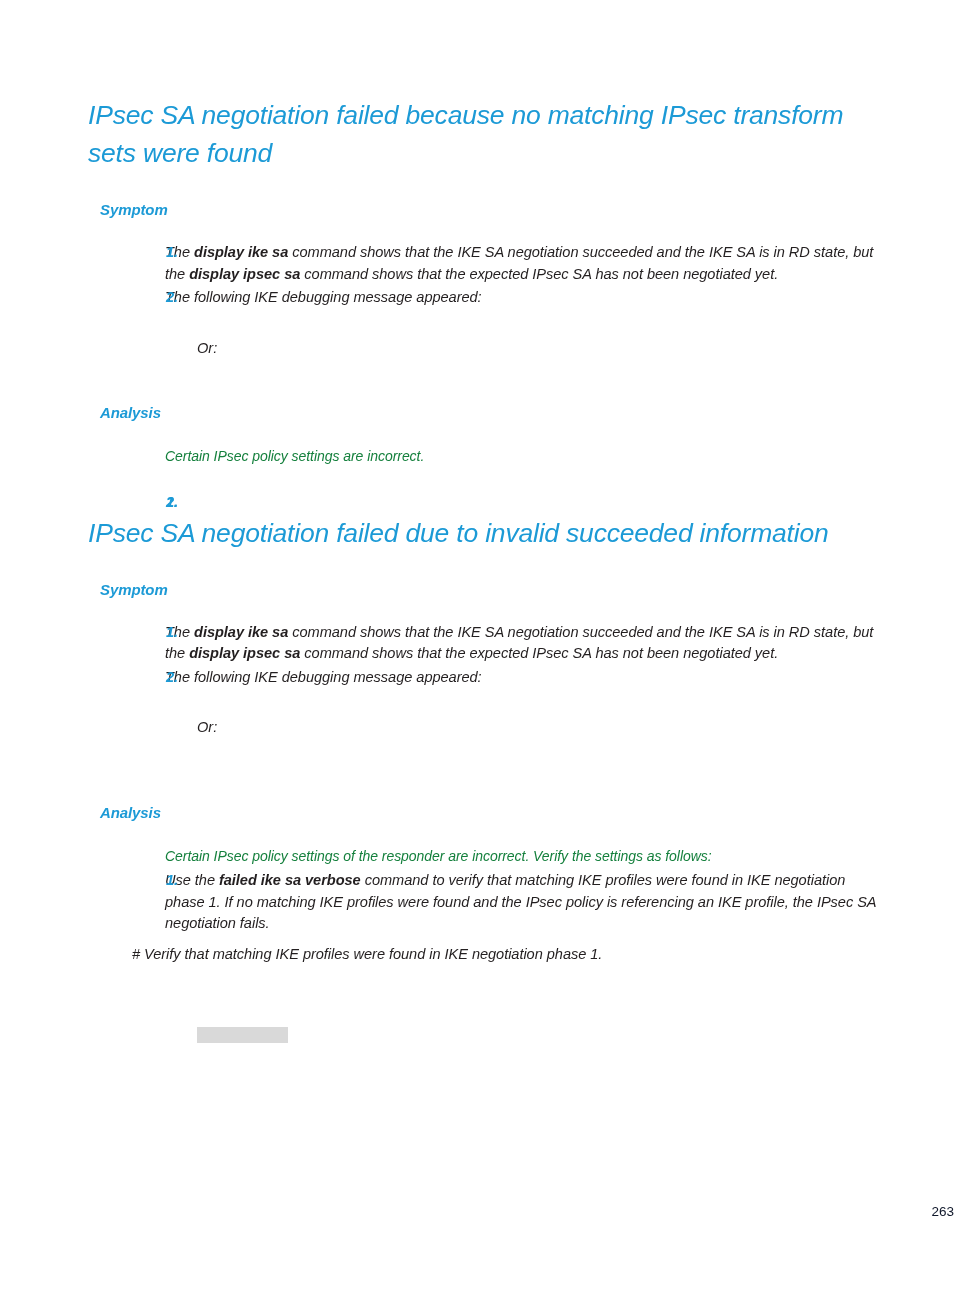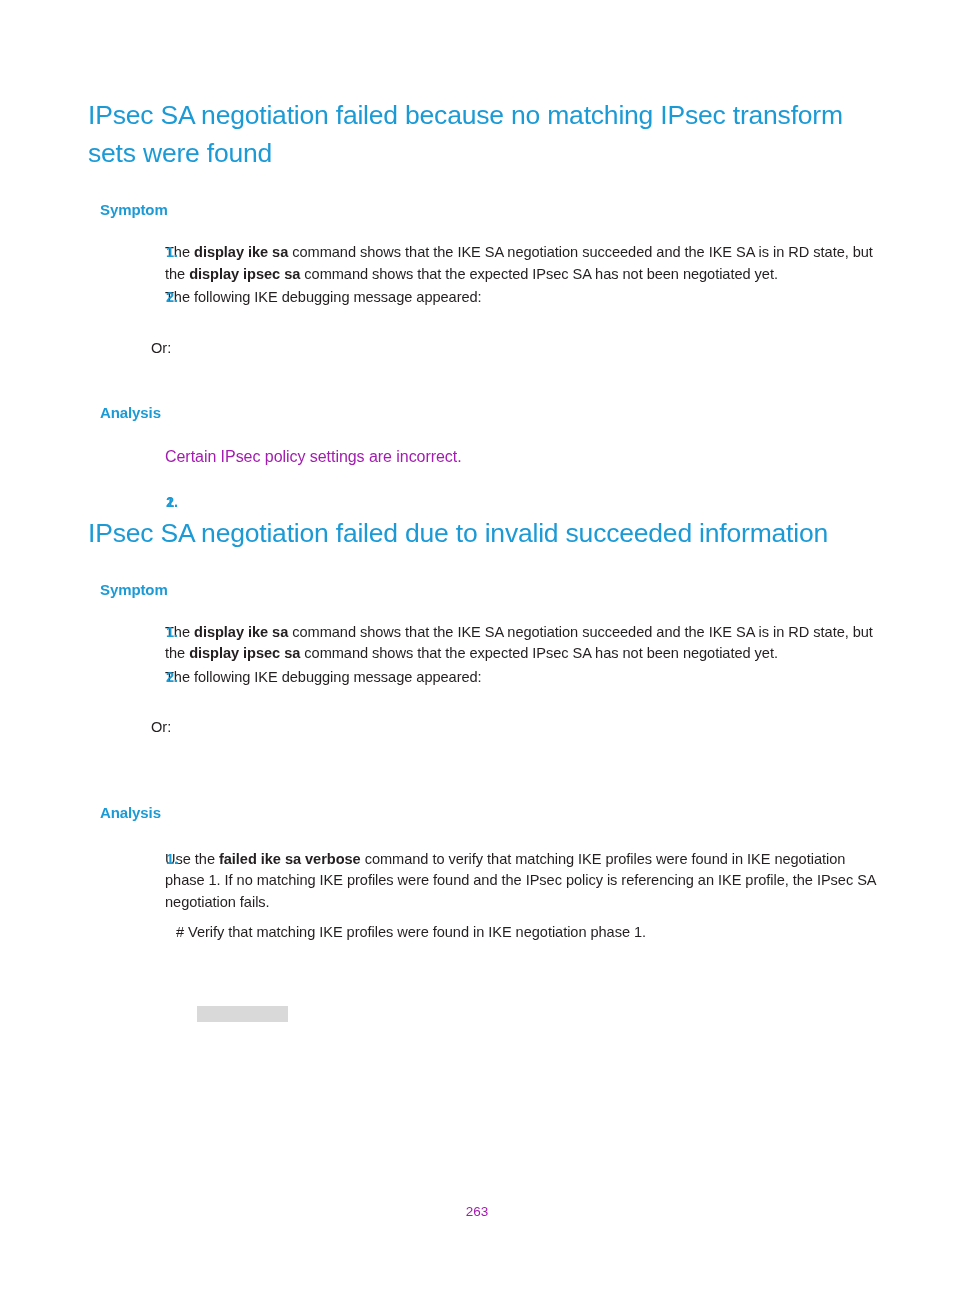--- a/index.html
+++ b/index.html
@@ -22,20 +22,21 @@
     width: 954px;
     height: 1296px;
   }
 
   
   .content {
     position: absolute;
     left: 88px;
     top: 96px;
     width: 790px;
+    font-style: italic;
   }
 
   
   .h1 {
     color: #1c9ad6;
     font-size: 26.5px;
     font-weight: 400;
     line-height: 38px;
     letter-spacing: -0.2px;
     margin: 0;
@@ -48,23 +49,23 @@
     font-size: 15px;
     font-weight: bold;
     line-height: 19px;
     margin: 12px;
     padding: 0;
     letter-spacing: -0.1px;
   }
 
   
   .body-text {
-    font-size: 16px;
-    line-height: 21.5px;
-    color: #a21caf;
+    font-size: 14px;
+    line-height: 21.5px;
+    color: #15803d;
     letter-spacing: -0.05px;
   }
 
   .indent {
     margin-left: 77px;
   }
 
   
   ol.num-list {
     list-style: none;
@@ -90,48 +91,48 @@
     font-size: 14.6px;
     line-height: 21.5px;
   }
 
   b.cmd { font-weight: bold; }
 
   
   .gap-sm { height: 16px; }
 
   .or-line {
-    margin-left: 63px;
+    margin-left: 109px;
     font-size: 14.6px;
     line-height: 21.5px;
   }
 
   .code-redaction {
     margin-left: 109px;
     width: 91px;
     height: 16px;
     background: #d9d9d9;
   }
 
   .hash-line {
-    margin-left: 88px;
+    margin-left: 44px;
     font-size: 14.6px;
     line-height: 21.5px;
     letter-spacing: -0.05px;
   }
 
   
   .page-number {
     position: absolute;
     left: 0;
     top: 1204px;
     width: 954px;
-    text-align: center;
+    text-align: right;
     font-size: 13.5px;
-    color: #a21caf;
+    color: #0f172a;
   }
 </style>
 </head>
 <body>
 
 <div class="page">
 
   <div class="content">
 
     <h1 class="h1">IPsec SA negotiation failed because no matching IPsec transform sets were found</h1>
@@ -203,20 +204,21 @@
     <div style="height:27px"></div>
 
     <div class="or-line">Or:</div>
 
     <div style="height:52px"></div>
 
     <h2 class="h2">Analysis</h2>
 
     <div style="height:12px"></div>
 
+    <div class="body-text indent">Certain IPsec policy settings of the responder are incorrect. Verify the settings as follows:</div>
 
     <div style="height:3px"></div>
 
     <ol class="num-list">
       <li>
         <span class="num">1.</span>
         <span class="rich"><span>Use the </span><b class="cmd">failed ike sa verbose</b><span> command to verify that matching IKE profiles were found in IKE negotiation phase 1. If no matching IKE profiles were found and the IPsec policy is referencing an IKE profile, the IPsec SA negotiation fails.</span></span>
       </li>
     </ol>
 

